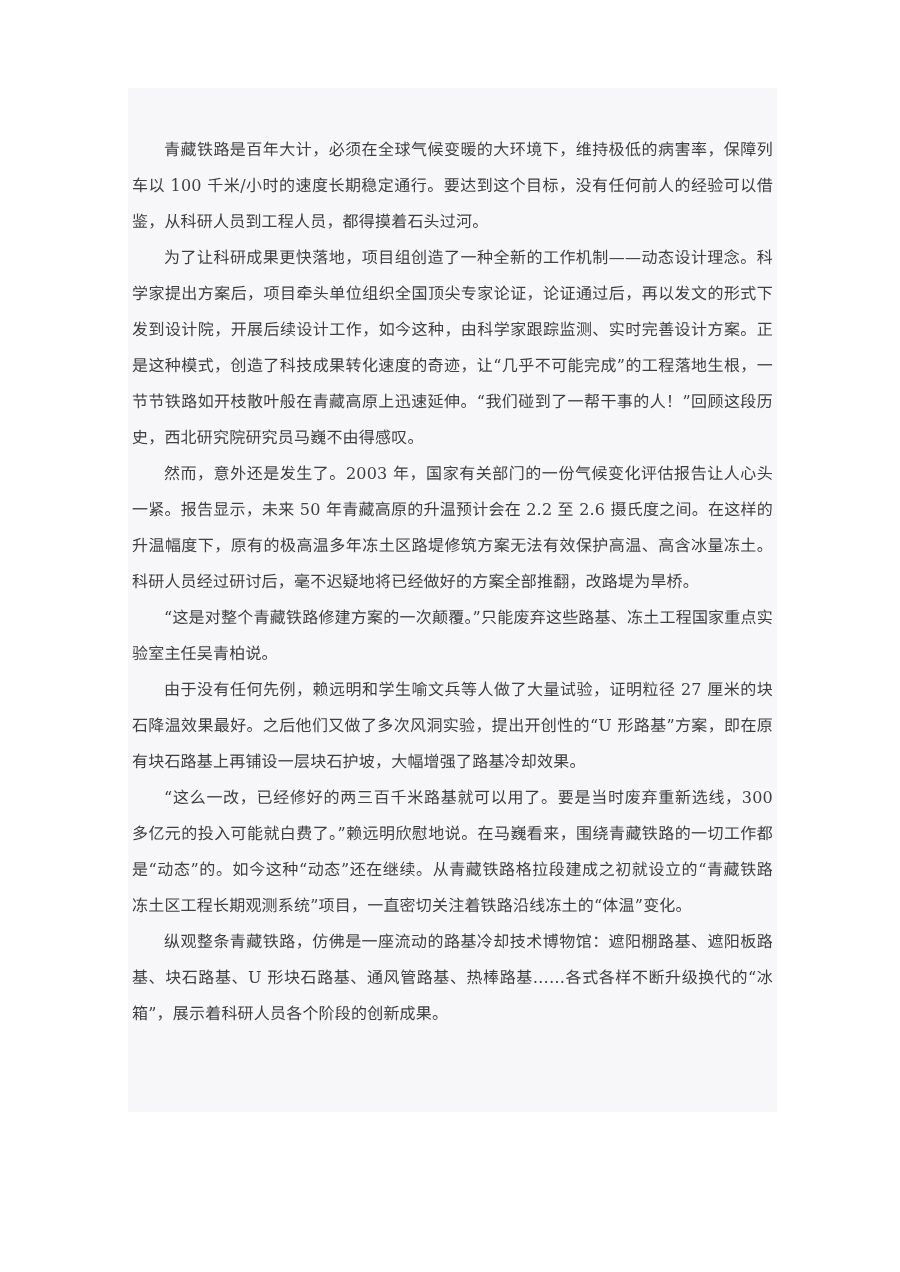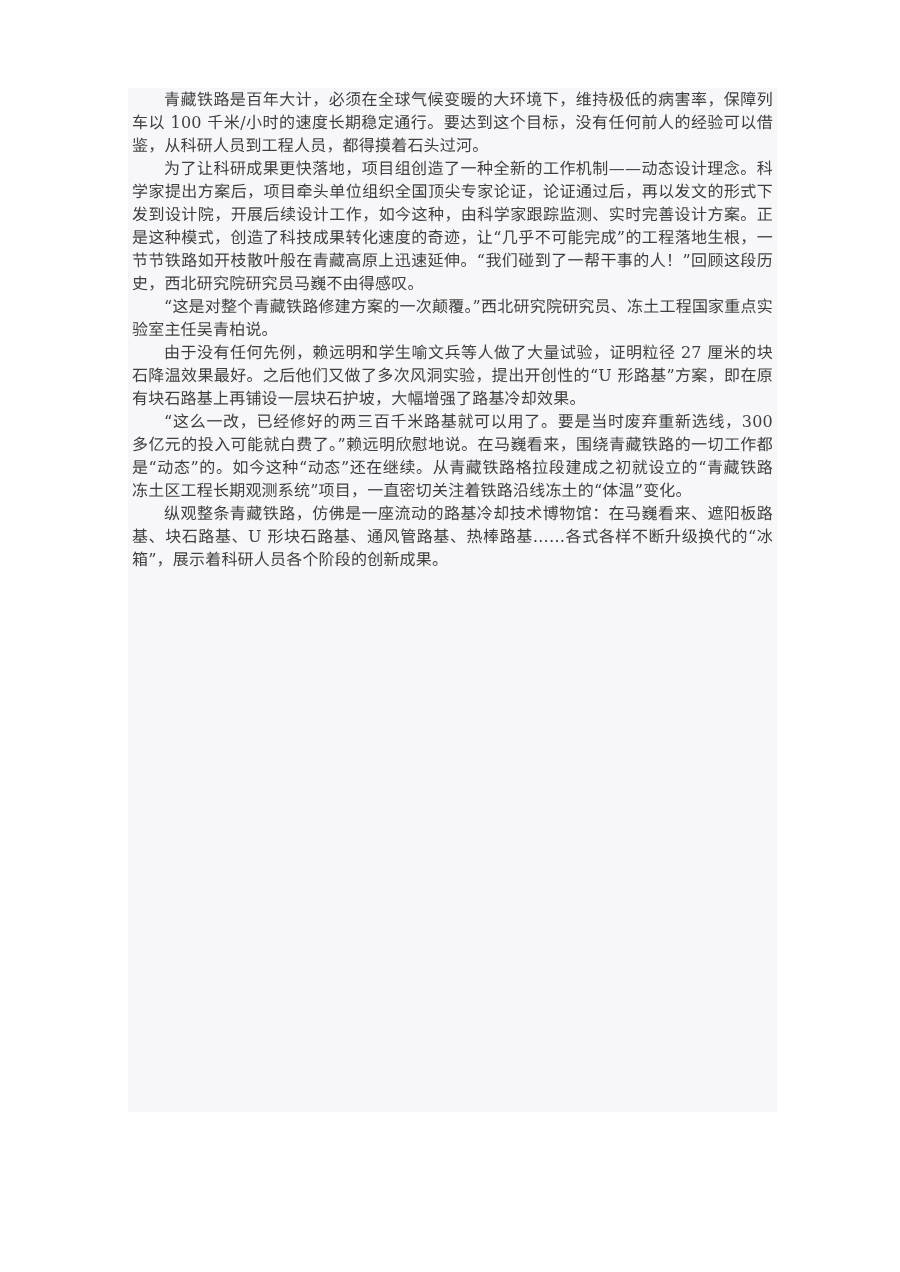--- a/index.html
+++ b/index.html
@@ -19,36 +19,38 @@
     left: 128px;
     top: 88px;
     width: 649px;
     height: 1024px;
     box-sizing: border-box;
     padding: 0 4px;
     background: var(--page-bg, #f7f7f9);
   }
   .article {
     font-size: 16px;
-    line-height: 23px;
+    line-height: 36px;
     color: var(--text-color, #3f3f3f);
     text-align: justify;
     letter-spacing: 0.2px;
+    margin-top: 44px;
   }
   .article p {
     margin: 0;
     padding: 0;
     text-indent: 2em;
   }
 </style>
 </head>
 <body style="--canvas-bg: #ffffff; --page-bg: #f7f7f9; --text-color: #3f3f3f;">
 
 <div class="doc-page">
   <div class="article">
     <p>青藏铁路是百年大计，必须在全球气候变暖的大环境下，维持极低的病害率，保障列车以 100 千米/小时的速度长期稳定通行。要达到这个目标，没有任何前人的经验可以借鉴，从科研人员到工程人员，都得摸着石头过河。</p>
     <p>为了让科研成果更快落地，项目组创造了一种全新的工作机制——动态设计理念。科学家提出方案后，项目牵头单位组织全国顶尖专家论证，论证通过后，再以发文的形式下发到设计院，开展后续设计工作，如今这种，由科学家跟踪监测、实时完善设计方案。正是这种模式，创造了科技成果转化速度的奇迹，让“几乎不可能完成”的工程落地生根，一节节铁路如开枝散叶般在青藏高原上迅速延伸。“我们碰到了一帮干事的人！”回顾这段历史，西北研究院研究员马巍不由得感叹。</p>
-    <p>“这是对整个青藏铁路修建方案的一次颠覆。”西北研究院研究员、冻土工程国家重点实验室主任吴青柏说。</p>
+    <p>然而，意外还是发生了。2003 年，国家有关部门的一份气候变化评估报告让人心头一紧。报告显示，未来 50 年青藏高原的升温预计会在 2.2 至 2.6 摄氏度之间。在这样的升温幅度下，原有的极高温多年冻土区路堤修筑方案无法有效保护高温、高含冰量冻土。科研人员经过研讨后，毫不迟疑地将已经做好的方案全部推翻，改路堤为旱桥。</p>
+    <p>“这是对整个青藏铁路修建方案的一次颠覆。”只能废弃这些路基、冻土工程国家重点实验室主任吴青柏说。</p>
     <p>由于没有任何先例，赖远明和学生喻文兵等人做了大量试验，证明粒径 27 厘米的块石降温效果最好。之后他们又做了多次风洞实验，提出开创性的“U 形路基”方案，即在原有块石路基上再铺设一层块石护坡，大幅增强了路基冷却效果。</p>
     <p>“这么一改，已经修好的两三百千米路基就可以用了。要是当时废弃重新选线，300 多亿元的投入可能就白费了。”赖远明欣慰地说。在马巍看来，围绕青藏铁路的一切工作都是“动态”的。如今这种“动态”还在继续。从青藏铁路格拉段建成之初就设立的“青藏铁路冻土区工程长期观测系统”项目，一直密切关注着铁路沿线冻土的“体温”变化。</p>
-    <p>纵观整条青藏铁路，仿佛是一座流动的路基冷却技术博物馆：在马巍看来、遮阳板路基、块石路基、U 形块石路基、通风管路基、热棒路基……各式各样不断升级换代的“冰箱”，展示着科研人员各个阶段的创新成果。</p>
+    <p>纵观整条青藏铁路，仿佛是一座流动的路基冷却技术博物馆：遮阳棚路基、遮阳板路基、块石路基、U 形块石路基、通风管路基、热棒路基……各式各样不断升级换代的“冰箱”，展示着科研人员各个阶段的创新成果。</p>
   </div>
 </div>
 
 </body></html>

